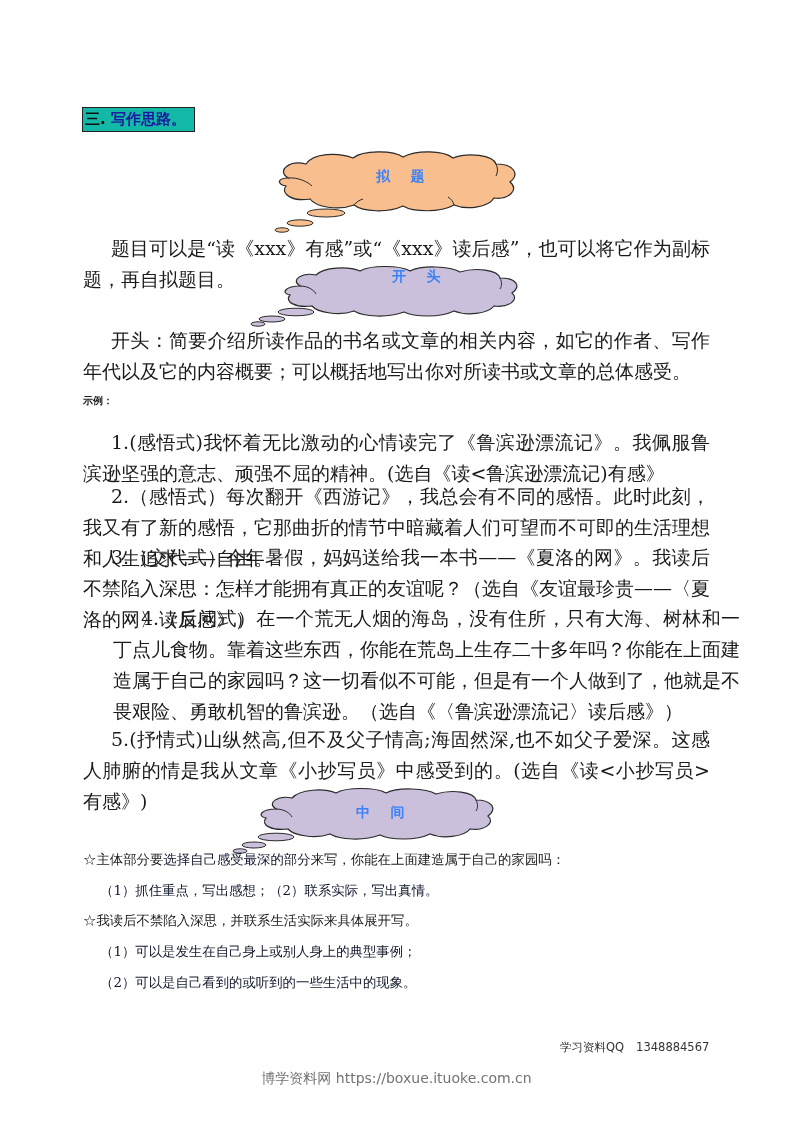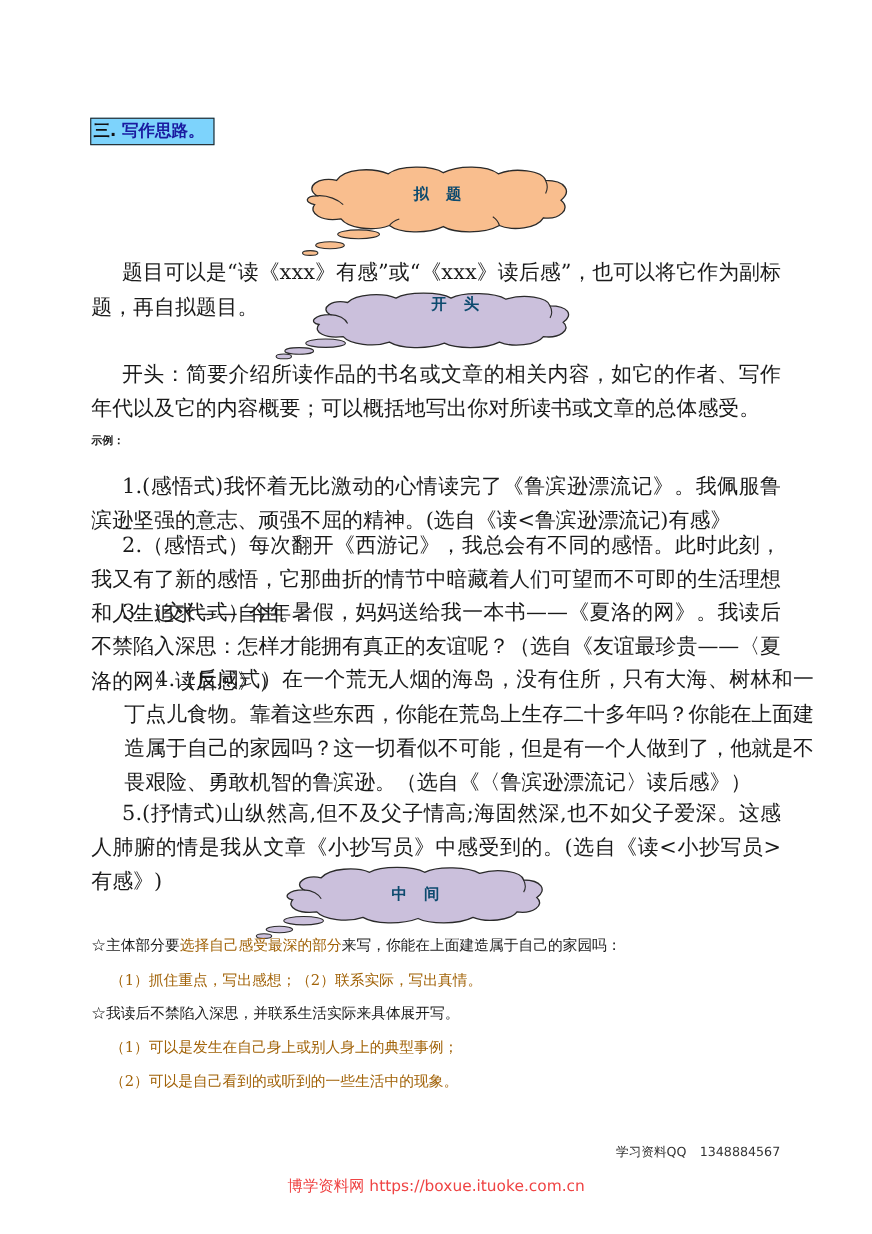--- a/index.html
+++ b/index.html
@@ -1,41 +1,41 @@
 <!DOCTYPE html>
 <html><head>
   <meta charset="utf-8">
   <style>
     html, body { margin: 0; padding: 0; background: #ffffff; }
     body { width: 793px; height: 1122px; position: relative; overflow: hidden;
       font-family: "DejaVu Serif", "Liberation Serif", serif; color: #1a1a1a; }
     .abs { position: absolute; }
     .section-heading {
       left: 82px; top: 107px; height: 23px; padding: 0 8px 0 2px;
-      background: #7dd3fc; border: 1.5px solid #222;
+      background: #14b8a6; border: 1.5px solid #222;
       font-family: "DejaVu Sans", "Liberation Sans", sans-serif; font-weight: bold;
       font-size: 15px; line-height: 23px; color: #1a1aa0; white-space: nowrap;
     }
     .section-heading .num { color: #111; }
     .cloud { position: absolute; }
     .cloud svg { position: absolute; left: 0; top: 0; overflow: visible; }
-    .cloud-label { position: absolute; font-family: Liberation Serif, serif;
-      font-weight: bold; font-size: 14px; color: #0c4a6e; letter-spacing: 6px; white-space: nowrap; }
+    .cloud-label { position: absolute; font-family: Liberation Mono, monospace;
+      font-weight: bold; font-size: 14px; color: #3b82f6; letter-spacing: 6px; white-space: nowrap; }
     .para { position: absolute; left: 83px; width: 627px; font-size: 19px; line-height: 31px;
       text-align: justify; text-align-last: left; }
     .indent { text-indent: 28px; }
-    .blue { color: #a16207; }
+    .blue { color: #0f172a; }
     .bold-label { position: absolute; left: 83px; font-family: "DejaVu Sans", "Liberation Sans", sans-serif;
       font-weight: bold; font-size: 10px; }
     .line { position: absolute; left: 83px; font-size: 13.4px; white-space: nowrap; }
     .footer-qq { position: absolute; left: 560px; top: 1040px; font-family: "DejaVu Sans", "Liberation Sans", sans-serif;
       font-size: 11.5px; color: #333; white-space: nowrap; }
     .footer-qq .num { margin-left: 12px; }
     .watermark { position: absolute; left: 0; width: 793px; top: 1070px; text-align: center;
-      font-family: "DejaVu Sans", "Liberation Sans", sans-serif; font-size: 14px; color: #ef4444; }
+      font-family: "DejaVu Sans", "Liberation Sans", sans-serif; font-size: 14px; color: #737373; }
   </style>
 </head>
 <body>
 
 <div class="abs section-heading">
   <span class="num">三.</span>
   <span>写作思路。</span>
 </div>
 
 <div class="cloud" style="left:268px; top:150px; width:252px; height:82px;">

